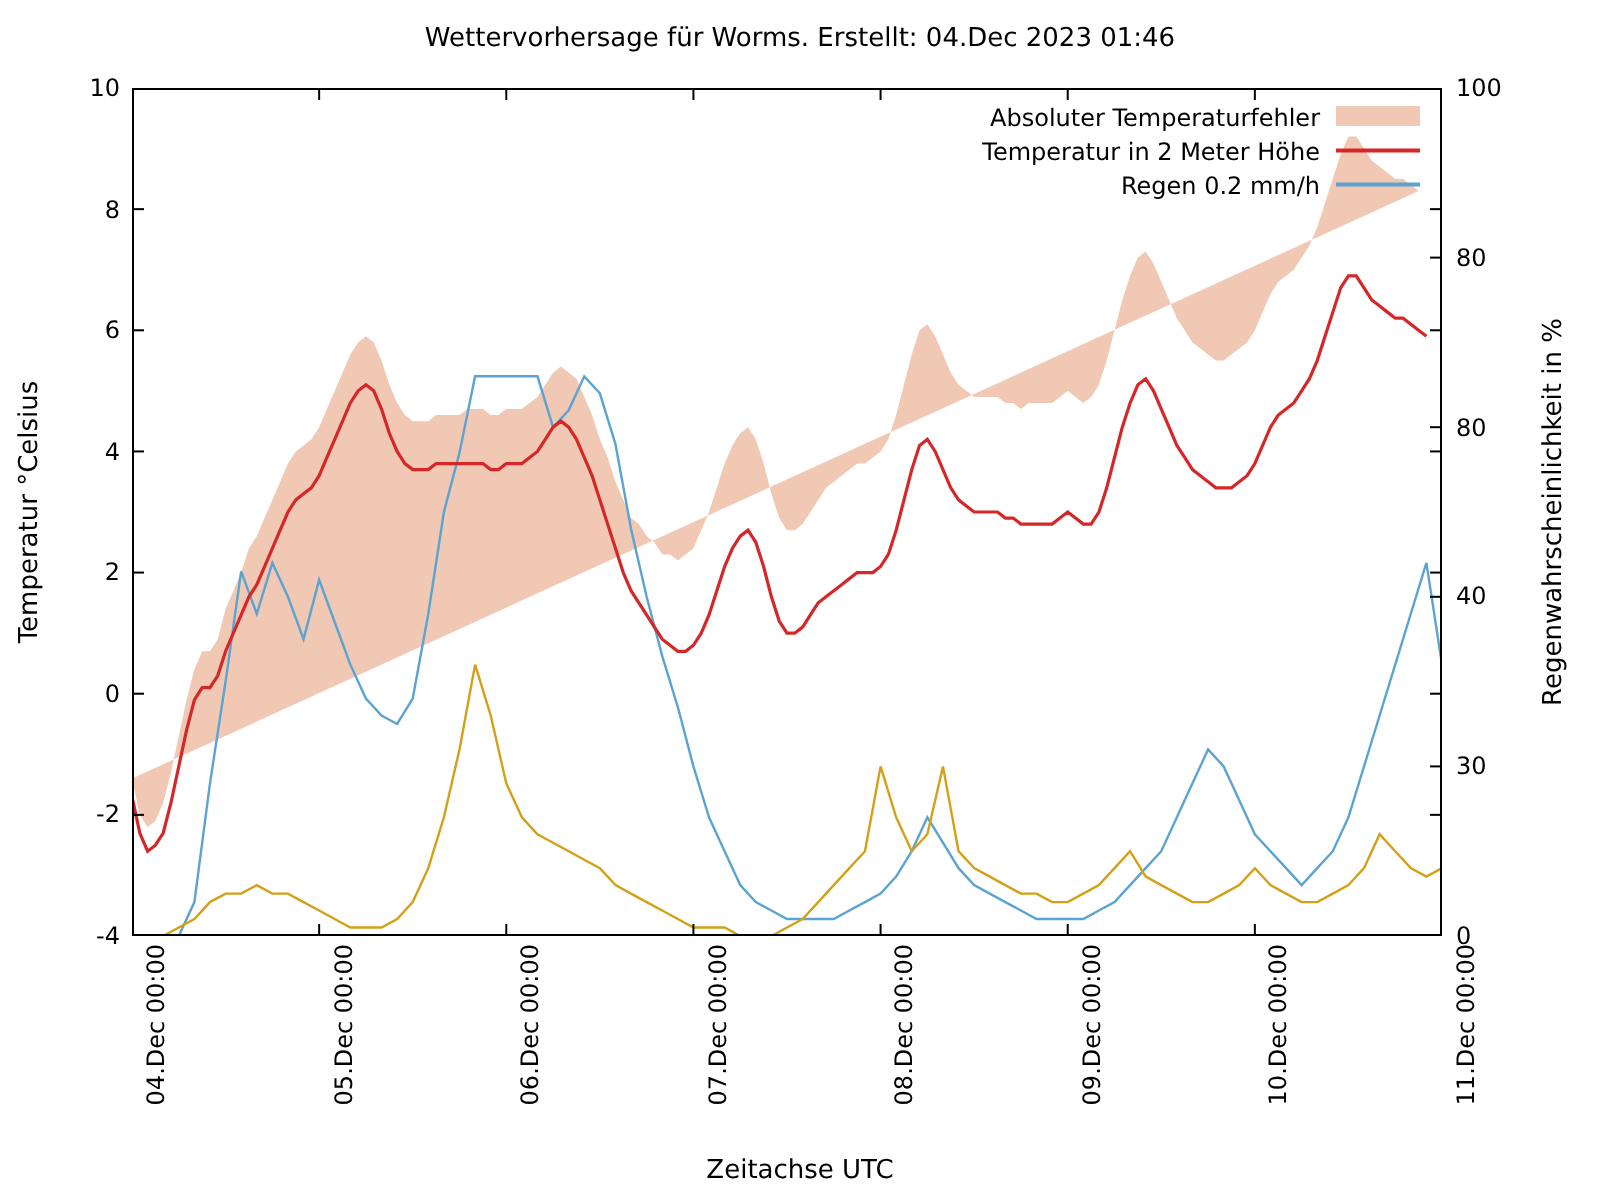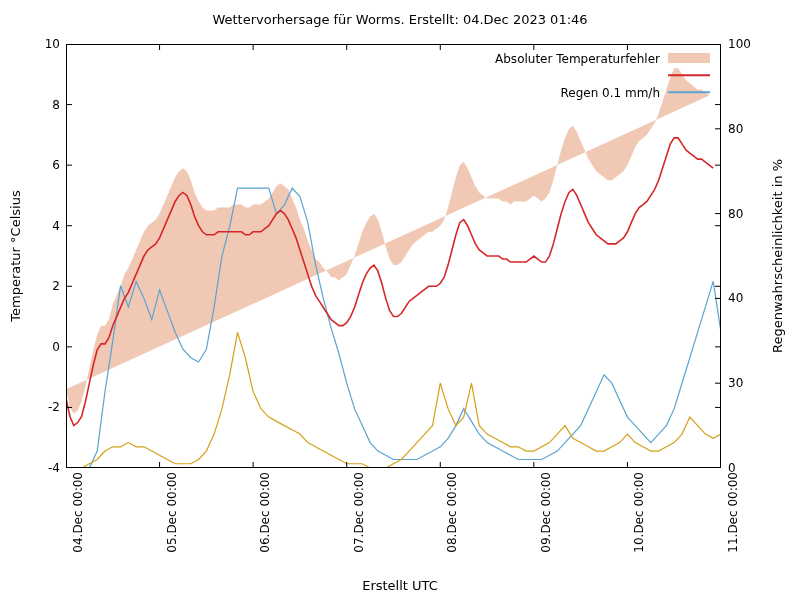--- a/index.html
+++ b/index.html
@@ -169,21 +169,21 @@
   <div id="chart-title">Wettervorhersage für Worms. Erstellt: 04.Dec 2023 01:46</div>
 
   <div id="ylabel-left-wrap">
     <span>Temperatur °Celsius</span>
   </div>
 
   <div id="ylabel-right-wrap">
     <span>Regenwahrscheinlichkeit in %</span>
   </div>
 
-  <div id="xlabel">Erstellt UTC</div>
+  <div id="xlabel">Zeitachse UTC</div>
 
   <div id="ytick-left-wrap">
       <div class="ytick-left" style="top: 424px;">-4</div>
       <div class="ytick-left" style="top: 363.429px;">-2</div>
       <div class="ytick-left" style="top: 302.857px;">0</div>
       <div class="ytick-left" style="top: 242.286px;">2</div>
       <div class="ytick-left" style="top: 181.714px;">4</div>
       <div class="ytick-left" style="top: 121.143px;">6</div>
       <div class="ytick-left" style="top: 60.5714px;">8</div>
       <div class="ytick-left" style="top: 0px;">10</div>
@@ -266,25 +266,26 @@
   </div>
 
   <div id="legend">
       <div class="legend-row">
         <div class="legend-label">Absoluter Temperaturfehler</div>
         <div class="legend-swatch">
           <div class="band" style="background: rgb(240, 200, 180);"></div>
         </div>
       </div>
       <div class="legend-row">
+        <div class="legend-label">Temperatur in 2 Meter Höhe</div>
         <div class="legend-swatch">
           <div class="line" style="background: rgb(214, 39, 40);"></div>
         </div>
       </div>
       <div class="legend-row">
-        <div class="legend-label">Regen 0.1 mm/h</div>
+        <div class="legend-label">Regen 0.2 mm/h</div>
         <div class="legend-swatch">
           <div class="line" style="background: rgb(91, 163, 208);"></div>
         </div>
       </div>
     </div>
 
 </div>
 
 </body></html>

